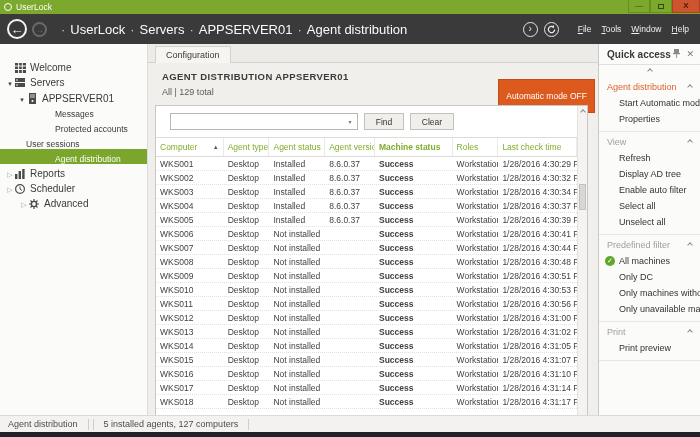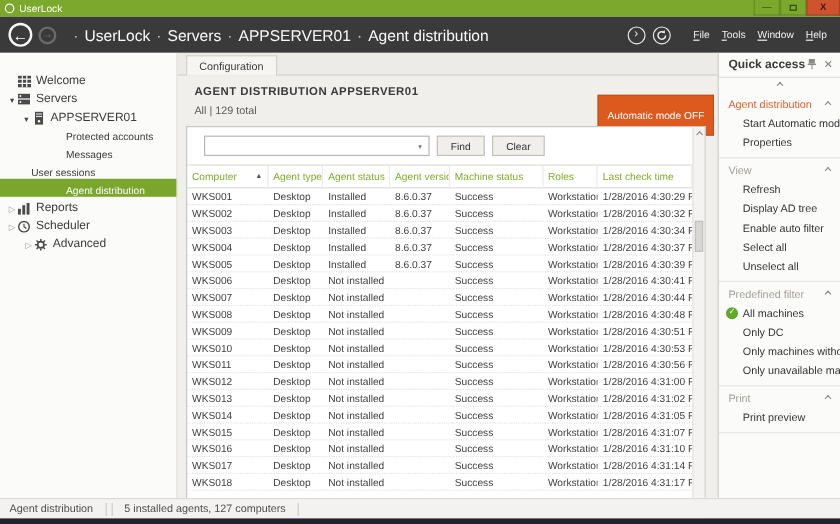--- a/index.html
+++ b/index.html
@@ -60,21 +60,21 @@
   .btn { position:absolute; top:7px; height:17px; background:#f0efec; border:1px solid #c3c1bd; font-size:8.5px; color:#333; display:flex; align-items:center; justify-content:center; }
   .btn.find { left:208px; width:40px; }
   .btn.clear { left:254px; width:44px; }
 
   .thead { position:absolute; left:0; top:31px; right:10px; height:20px; border-top:1px solid #dedcd8; border-bottom:1px solid #dedcd8; display:flex; align-items:center; }
   .thcell { font-size:8.5px; color:#7FAD2B; padding:0 4px; height:100%; display:flex; align-items:center; border-right:1px solid #eceae7; overflow:hidden; white-space:nowrap; }
   .sort-arrow { margin-left:auto; font-size:6px; color:#555; }
   .tbody { position:absolute; left:0; top:51px; right:10px; bottom:11px; overflow:hidden; }
   .trow { height:14px; display:flex; align-items:center; border-bottom:1px dotted #e3e1de; }
   .tcell { font-size:8.5px; color:#3f3f3f; padding:0 4px; overflow:hidden; white-space:nowrap; }
-  .c0{width:68px;} .c1{width:46px;} .c2{width:56px;} .c3{width:50px;} .c4{width:78px;} .c5{width:46px;} .c6{width:79px;}
+  .c0{width:68px;} .c1{width:46px;} .c2{width:56px;} .c3{width:50px;} .c4{width:78px;font-weight:bold;} .c5{width:46px;} .c6{width:79px;}
 
   
   .vscroll { position:absolute; right:0; top:0; width:10px; bottom:11px; background:#f4f3f1; border-left:1px solid #e4e2df; }
   .vthumb { position:absolute; left:1px; right:1px; top:78px; height:26px; background:#d9d7d3; border:1px solid #c4c2be; }
   .hscroll { position:absolute; left:0; bottom:0; right:10px; height:11px; background:#f4f3f1; border-top:1px solid #e4e2df; display:flex; align-items:center; }
   .hthumb { position:absolute; left:11px; top:1px; height:8px; width:280px; background:#d9d7d3; border:1px solid #c4c2be; }
   .chev { display:inline-block; width:4px; height:4px; border-right:1px solid #8a8a8a; border-bottom:1px solid #8a8a8a; }
   .chev.up { transform:rotate(-135deg); } .chev.down { transform:rotate(45deg); }
   .chev.left { transform:rotate(135deg); } .chev.right { transform:rotate(-45deg); }
   .sb-arrow { position:absolute; display:flex; align-items:center; justify-content:center; }
@@ -178,24 +178,24 @@
         <span class="side-ico">
           <svg width="7" height="11" viewBox="0 0 7 11">
             <rect x="0" y="0" width="7" height="11" fill="#4a4a4a"></rect>
             <path d="M1 2h5M1 4h5" stroke="#fbfbfa" stroke-width="0.8"></path>
             <circle cx="3.5" cy="8" r="1" fill="#fbfbfa"></circle>
           </svg>
         </span>
         <span>APPSERVER01</span>
       </div>
       <div class="side-row lvl2" style="padding-left: 55px;">
+        <span>Messages</span>
+      </div>
+      <div class="side-row lvl2" style="padding-left: 55px;">
         <span>Protected accounts</span>
-      </div>
-      <div class="side-row lvl2" style="padding-left: 55px;">
-        <span>Messages</span>
       </div>
       <div class="side-row lvl2" style="padding-left: 26px;">
         <span>User sessions</span>
       </div>
       <div class="side-row lvl2 sel" style="padding-left: 55px;">
         <span>Agent distribution</span>
       </div>
       <div class="side-row lvl0" style="padding-left: 6px;">
         <span class="expander closed">▷</span>
         <span class="side-ico">

